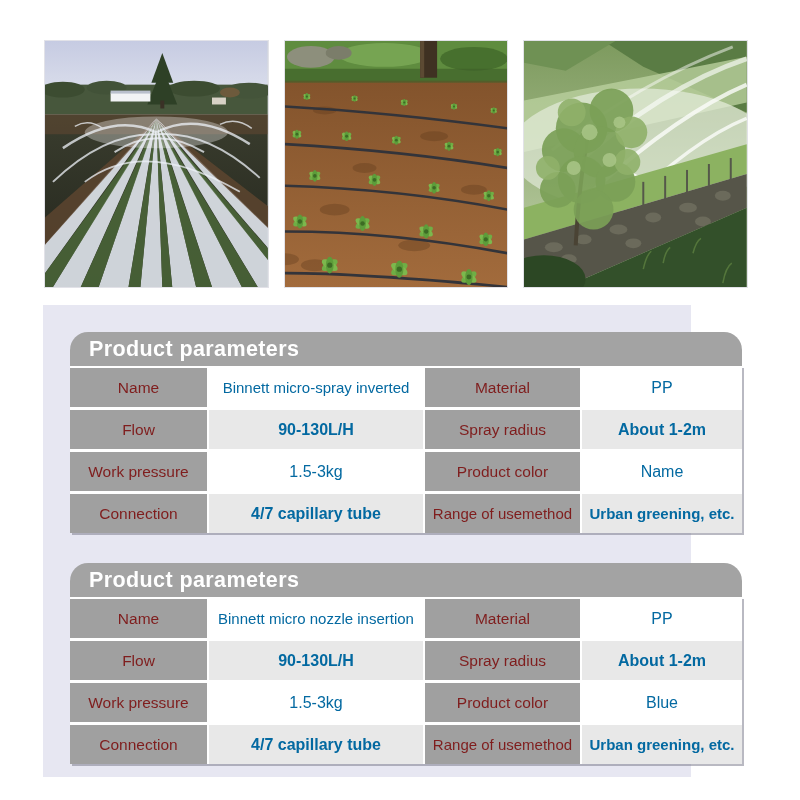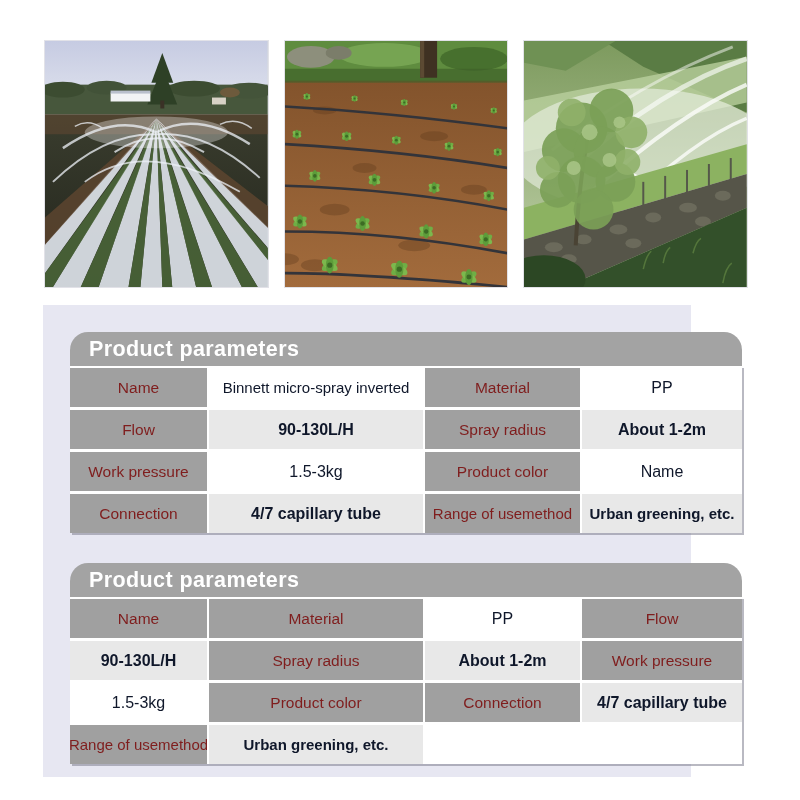--- a/index.html
+++ b/index.html
@@ -18,21 +18,21 @@
   .pcard{position:absolute;left:27px;width:672px;}
   .pcard.first{top:27px;}
   .pcard.second{top:258px;}
   .card-header{height:34px;background:#a3a3a3;border-radius:18px 18px 0 0;color:#ffffff;
                font-weight:bold;font-size:21.5px;line-height:34px;padding-left:19px;
                letter-spacing:.4px;box-sizing:border-box;}
   .pgrid{display:grid;grid-template-columns:137px 214px 155px 160px;grid-auto-rows:39px;
          gap:3px 2px;background:#ffffff;border-top:2px solid #ffffff;
          box-shadow:2px 2px 0 rgba(128,128,143,.55);}
   .cell{display:flex;align-items:center;justify-content:center;text-align:center;
-        font-size:16px;color:#0f172a;white-space:nowrap;overflow:hidden;}
+        font-size:16px;color:#0369a1;white-space:nowrap;overflow:hidden;}
   .cell.lbl{background:#a0a0a0;color:#7f1d1d;font-size:15.5px;text-align:center;}
   .cell.w{background:#ffffff;}
   .cell.g{background:#e8e8e8;font-weight:bold;}
   .cell.tight{font-size:15px;}
 </style>
 </head>
 <body>
 
 <div class="page">
 
@@ -265,31 +265,33 @@
         <div class="cell g">4/7 capillary tube</div>
         <div class="cell lbl tight">Range of usemethod</div>
         <div class="cell g tight">Urban greening, etc.</div>
       </div>
     </section>
 
     <section class="pcard second">
       <div class="card-header">Product parameters</div>
       <div class="pgrid">
         <div class="cell lbl">Name</div>
+        <div class="cell w tight">Binnett micro nozzle insertion</div>
         <div class="cell lbl">Material</div>
         <div class="cell w">PP</div>
 
         <div class="cell lbl">Flow</div>
         <div class="cell g">90-130L/H</div>
         <div class="cell lbl">Spray radius</div>
         <div class="cell g">About 1-2m</div>
 
         <div class="cell lbl">Work pressure</div>
         <div class="cell w">1.5-3kg</div>
         <div class="cell lbl">Product color</div>
+        <div class="cell w">Blue</div>
 
         <div class="cell lbl">Connection</div>
         <div class="cell g">4/7 capillary tube</div>
         <div class="cell lbl tight">Range of usemethod</div>
         <div class="cell g tight">Urban greening, etc.</div>
       </div>
     </section>
 
   </div>
 </div>

